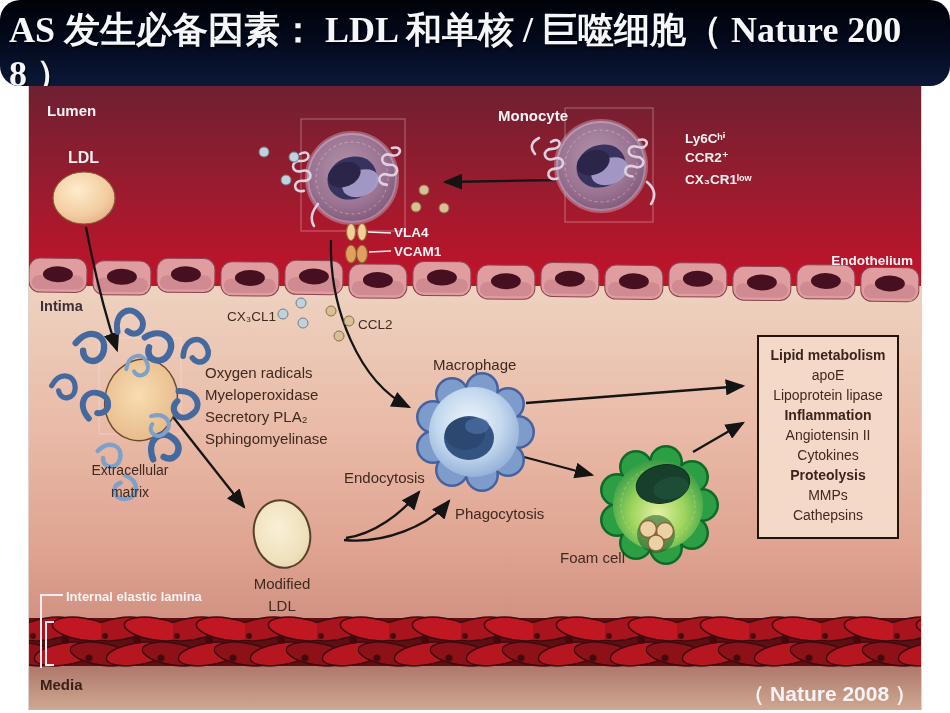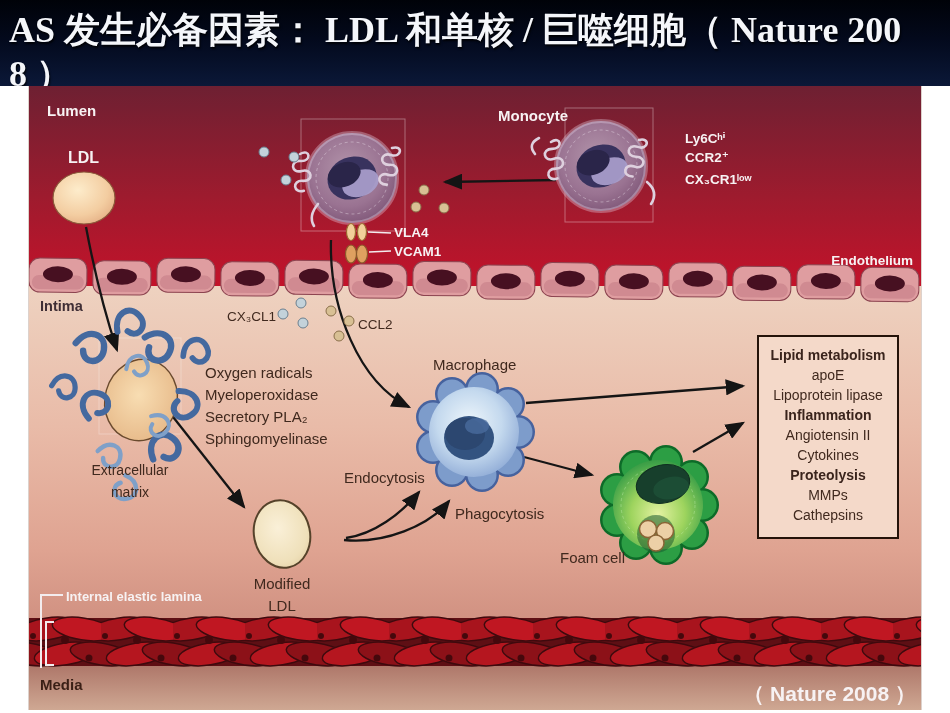--- a/index.html
+++ b/index.html
@@ -4,20 +4,21 @@
 <style>
   html,body{margin:0;padding:0;}
   body{
     width:950px;height:713px;position:relative;overflow:hidden;
     background:#ffffff;
     font-family:"Liberation Sans","DejaVu Sans",sans-serif;
   }
   .title-bar{
     position:absolute;left:0;top:0;width:950px;height:86px;overflow:hidden;
     background:linear-gradient(180deg,#000208 0%,#03091c 45%,#0b1838 100%);
+    border-radius:20px;
   }
   .title-line{
     padding-left:9px;
     font-family:"Liberation Serif","DejaVu Serif",serif;
     font-weight:bold;font-size:36px;line-height:44px;
     color:#f4f6fa;white-space:nowrap;
     text-shadow:1px 2px 2px rgba(0,0,0,0.8);
   }
   .title-line.l1{padding-top:8px;}
   .figure{

